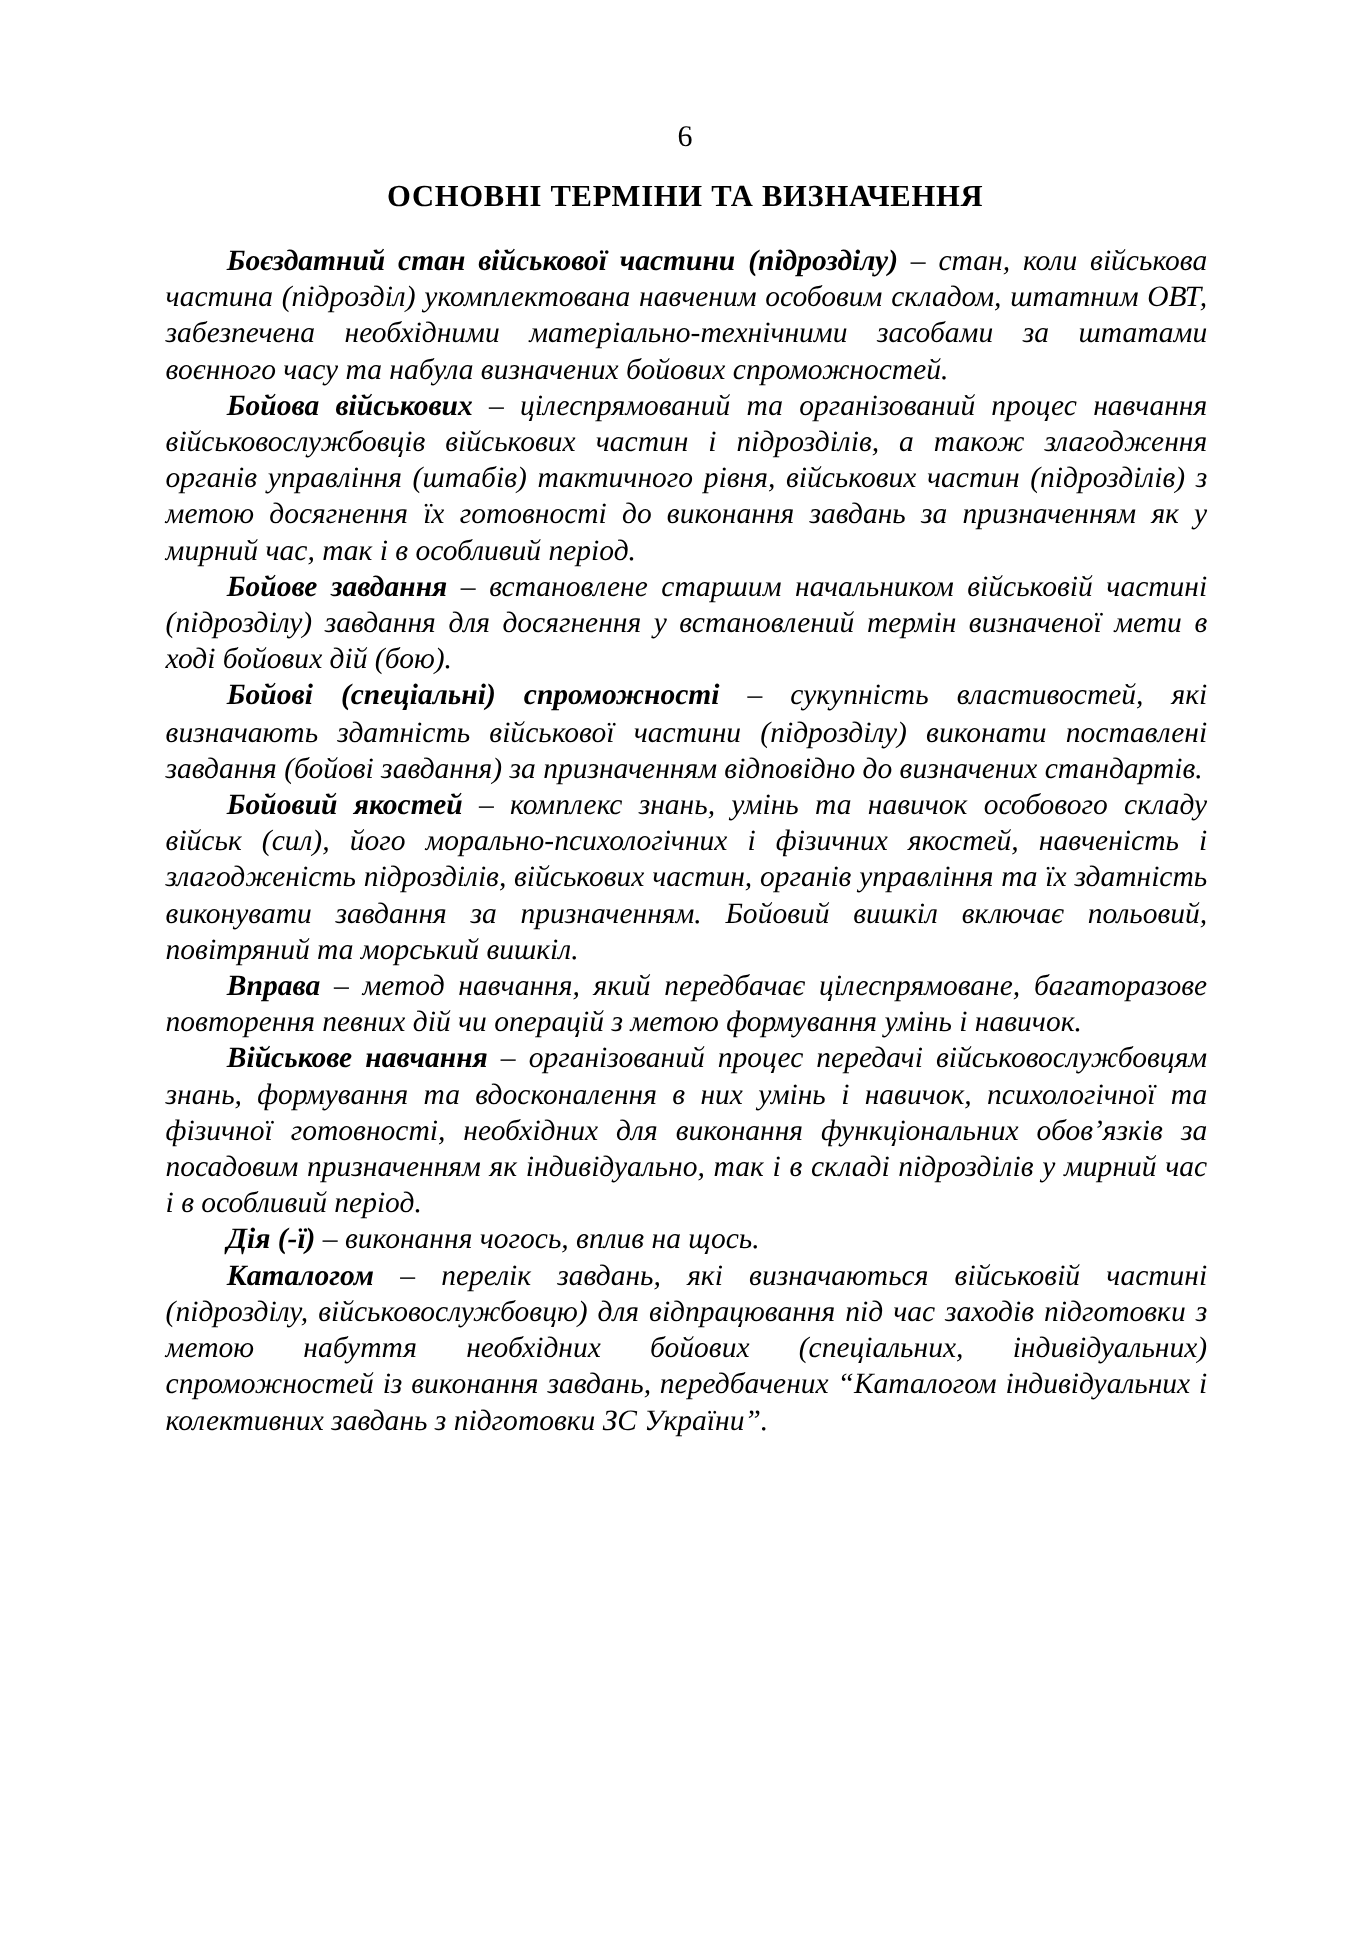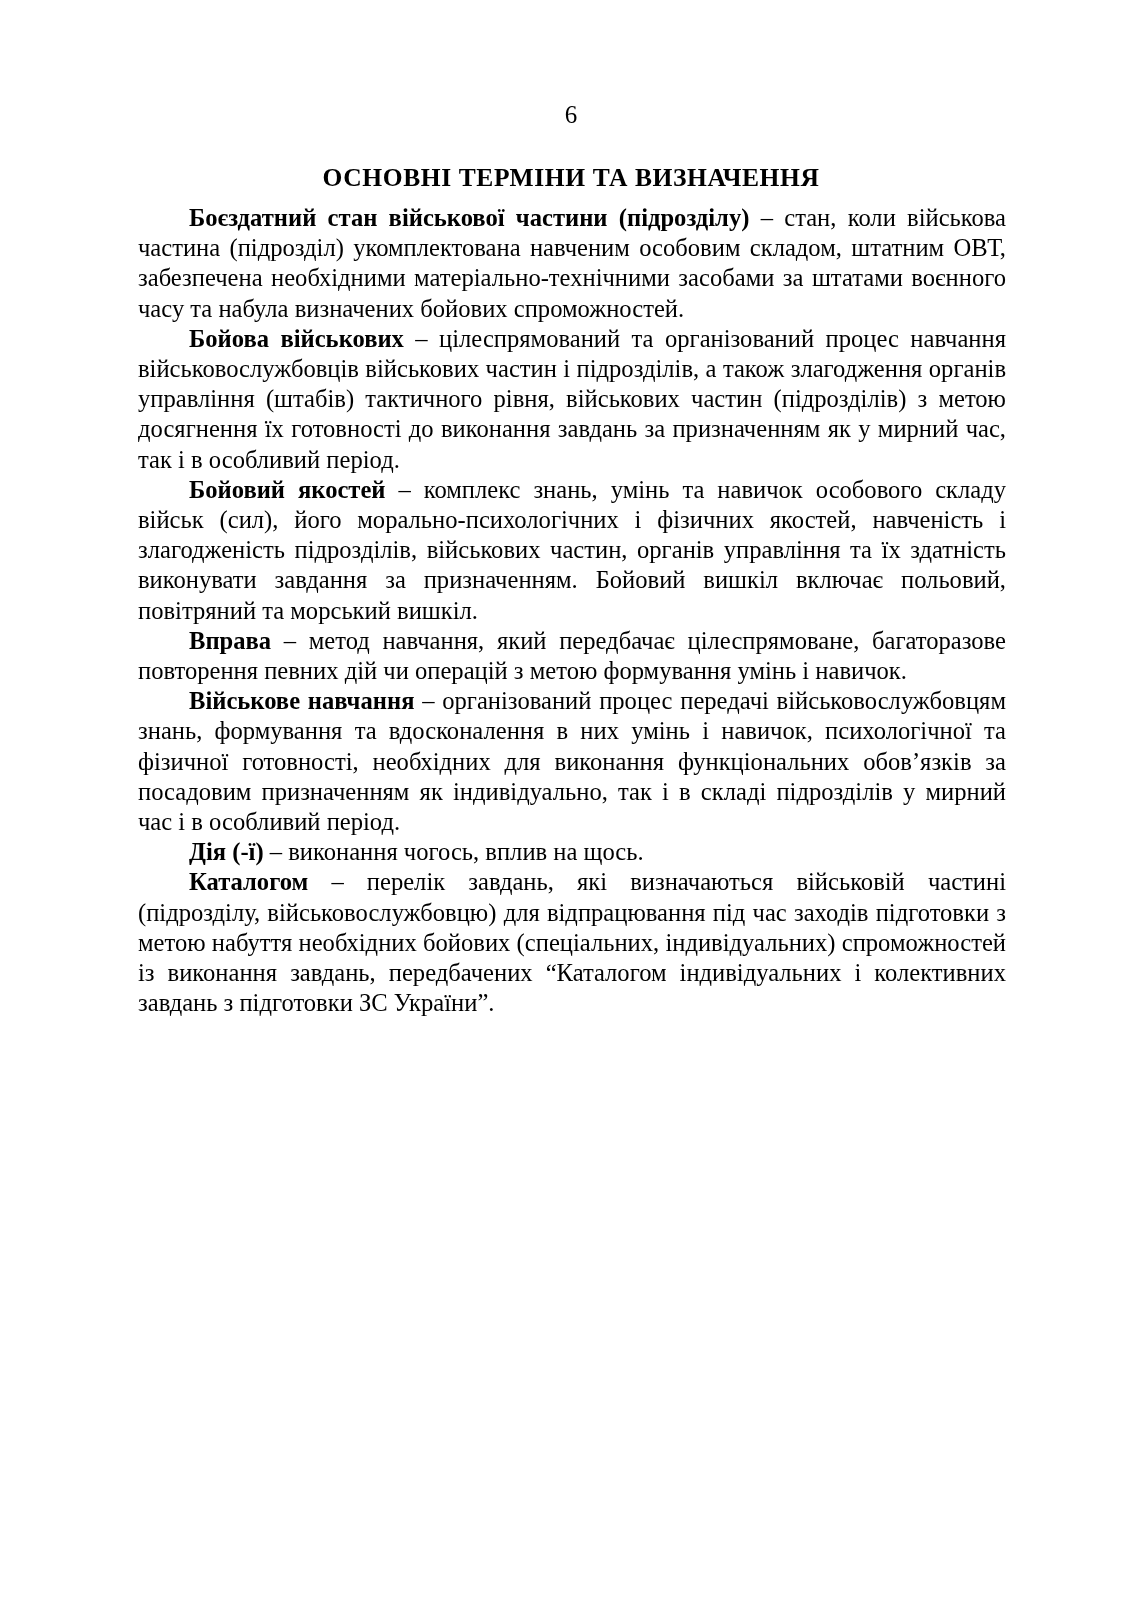--- a/index.html
+++ b/index.html
@@ -32,21 +32,21 @@
     width: 1142px;
     text-align: center;
     font-size: 25px;
     line-height: 30px;
     letter-spacing: 0.2px;
   }
 
   
   .doc-title {
     position: absolute;
-    top: 145px;
+    top: 131px;
     left: 0;
     width: 1142px;
     text-align: center;
     font-size: 25.5px;
     line-height: 32px;
     font-weight: bold;
     letter-spacing: 0.6px;
   }
 
   
@@ -59,20 +59,21 @@
 
   p.term {
     margin: 0;
     padding: 0;
     font-size: 24.6px;
     line-height: 30.2px;
     text-align: justify;
     text-justify: inter-word;
     text-indent: 51px;
     hyphens: none;
+    font-style: italic;
     -webkit-hyphens: none;
   }
 
   p.term .term-name {
     font-weight: bold;
   }
 </style>
 </head>
 <body>
 
@@ -86,21 +87,27 @@
 
     <p class="term">
       <span class="term-name">Боєздатний стан військової частини (підрозділу)</span><span> – стан, коли військова частина (підрозділ) укомплектована навченим особовим складом, штатним ОВТ, забезпечена необхідними матеріально-технічними засобами за штатами воєнного часу та набула визначених бойових спроможностей.</span>
     </p>
 
 
     <p class="term">
       <span class="term-name">Бойова військових</span><span> – цілеспрямований та організований процес навчання військовослужбовців військових частин і підрозділів, а також злагодження органів управління (штабів) тактичного рівня, військових частин (підрозділів) з метою досягнення їх готовності до виконання завдань за призначенням як у мирний час, так і в особливий період.</span>
     </p>
 
+    <p class="term">
+      <span class="term-name">Бойове завдання</span><span> – встановлене старшим начальником військовій частині (підрозділу) завдання для досягнення у встановлений термін визначеної мети в ході бойових дій (бою).</span>
+    </p>
 
+    <p class="term">
+      <span class="term-name">Бойові (спеціальні) спроможності</span><span> – сукупність властивостей, які визначають здатність військової частини (підрозділу) виконати поставлені завдання (бойові завдання) за призначенням відповідно до визначених стандартів.</span>
+    </p>
 
     <p class="term">
       <span class="term-name">Бойовий якостей</span><span> – комплекс знань, умінь та навичок особового складу військ (сил), його морально-психологічних і фізичних якостей, навченість і злагодженість підрозділів, військових частин, органів управління та їх здатність виконувати завдання за призначенням. Бойовий вишкіл включає польовий, повітряний та морський вишкіл.</span>
     </p>
 
     <p class="term">
       <span class="term-name">Вправа</span><span> – метод навчання, який передбачає цілеспрямоване, багаторазове повторення певних дій чи операцій з метою формування умінь і навичок.</span>
     </p>
 
     <p class="term">

